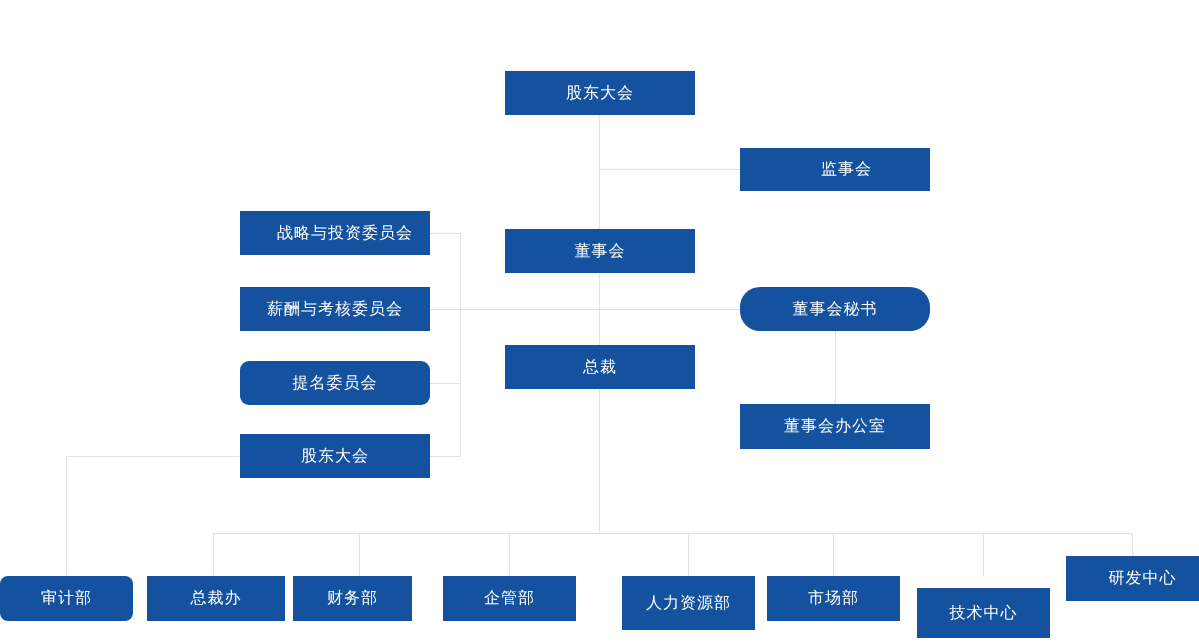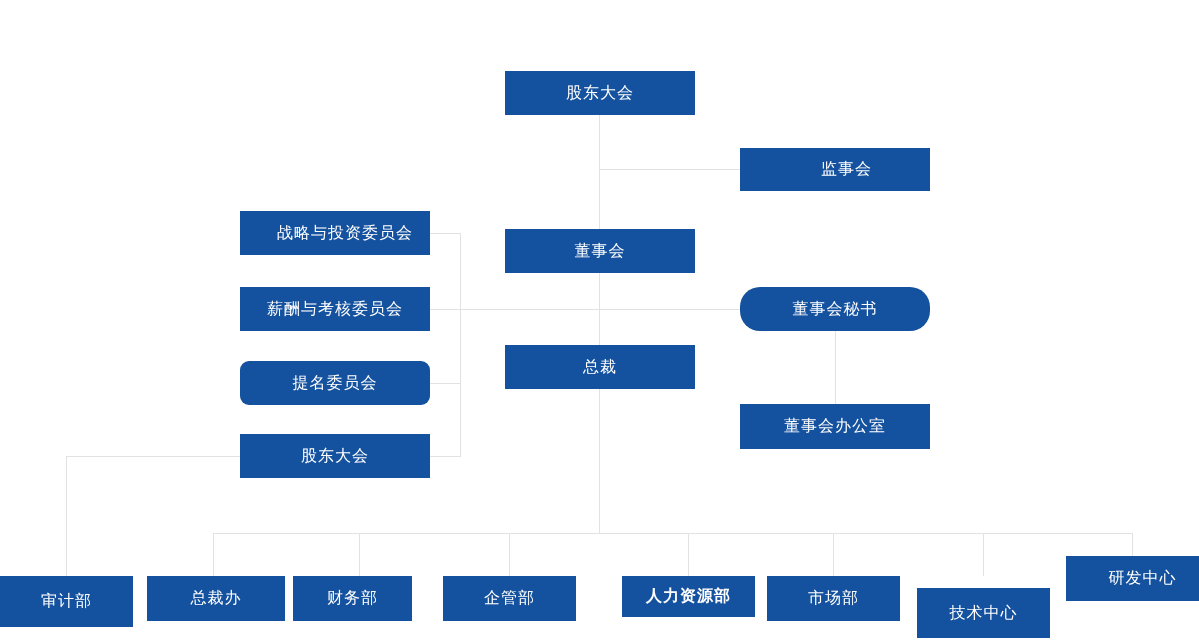--- a/index.html
+++ b/index.html
@@ -66,22 +66,22 @@
   <div class="node" style="left:740px; top:148px; width:190px; height:43px;padding-left:23px;">监事会</div>
   <div class="node" style="left:505px; top:229px; width:190px; height:44px;text-align:right;">董事会</div>
   <div class="node" style="left:240px; top:211px; width:190px; height:44px;padding-left:20px;">战略与投资委员会</div>
   <div class="node" style="left:240px; top:287px; width:190px; height:44px;">薪酬与考核委员会</div>
   <div class="node" style="left:240px; top:361px; width:190px; height:44px;border-radius:9px;">提名委员会</div>
   <div class="node" style="left:240px; top:434px; width:190px; height:44px;">股东大会</div>
   <div class="node" style="left:740px; top:287px; width:190px; height:44px;border-radius:20px;">董事会秘书</div>
   <div class="node" style="left:740px; top:404px; width:190px; height:45px;">董事会办公室</div>
   <div class="node" style="left:505px; top:345px; width:190px; height:44px;">总裁</div>
 
-  <div class="node" style="left:0px; top:576px; width:133px; height:51px;">审计部</div>
+  <div class="node" style="left:0px; top:576px; width:133px; height:45px;border-radius:8px;">审计部</div>
   <div class="node" style="left:147px; top:576px; width:138px; height:45px;">总裁办</div>
   <div class="node" style="left:293px; top:576px; width:119px; height:45px;">财务部</div>
   <div class="node" style="left:443px; top:576px; width:133px; height:45px;">企管部</div>
-  <div class="node" style="left:622px; top:576px; width:133px; height:41px;font-weight:bold;">人力资源部</div>
+  <div class="node" style="left:622px; top:576px; width:133px; height:54px;">人力资源部</div>
   <div class="node" style="left:767px; top:576px; width:133px; height:45px;">市场部</div>
   <div class="node" style="left:917px; top:576px; width:133px; height:50px;margin-top:12px;">技术中心</div>
   <div class="node" style="left:1066px; top:556px; width:153px; height:45px;">研发中心</div>
 
 </div>
 
 </body></html>

